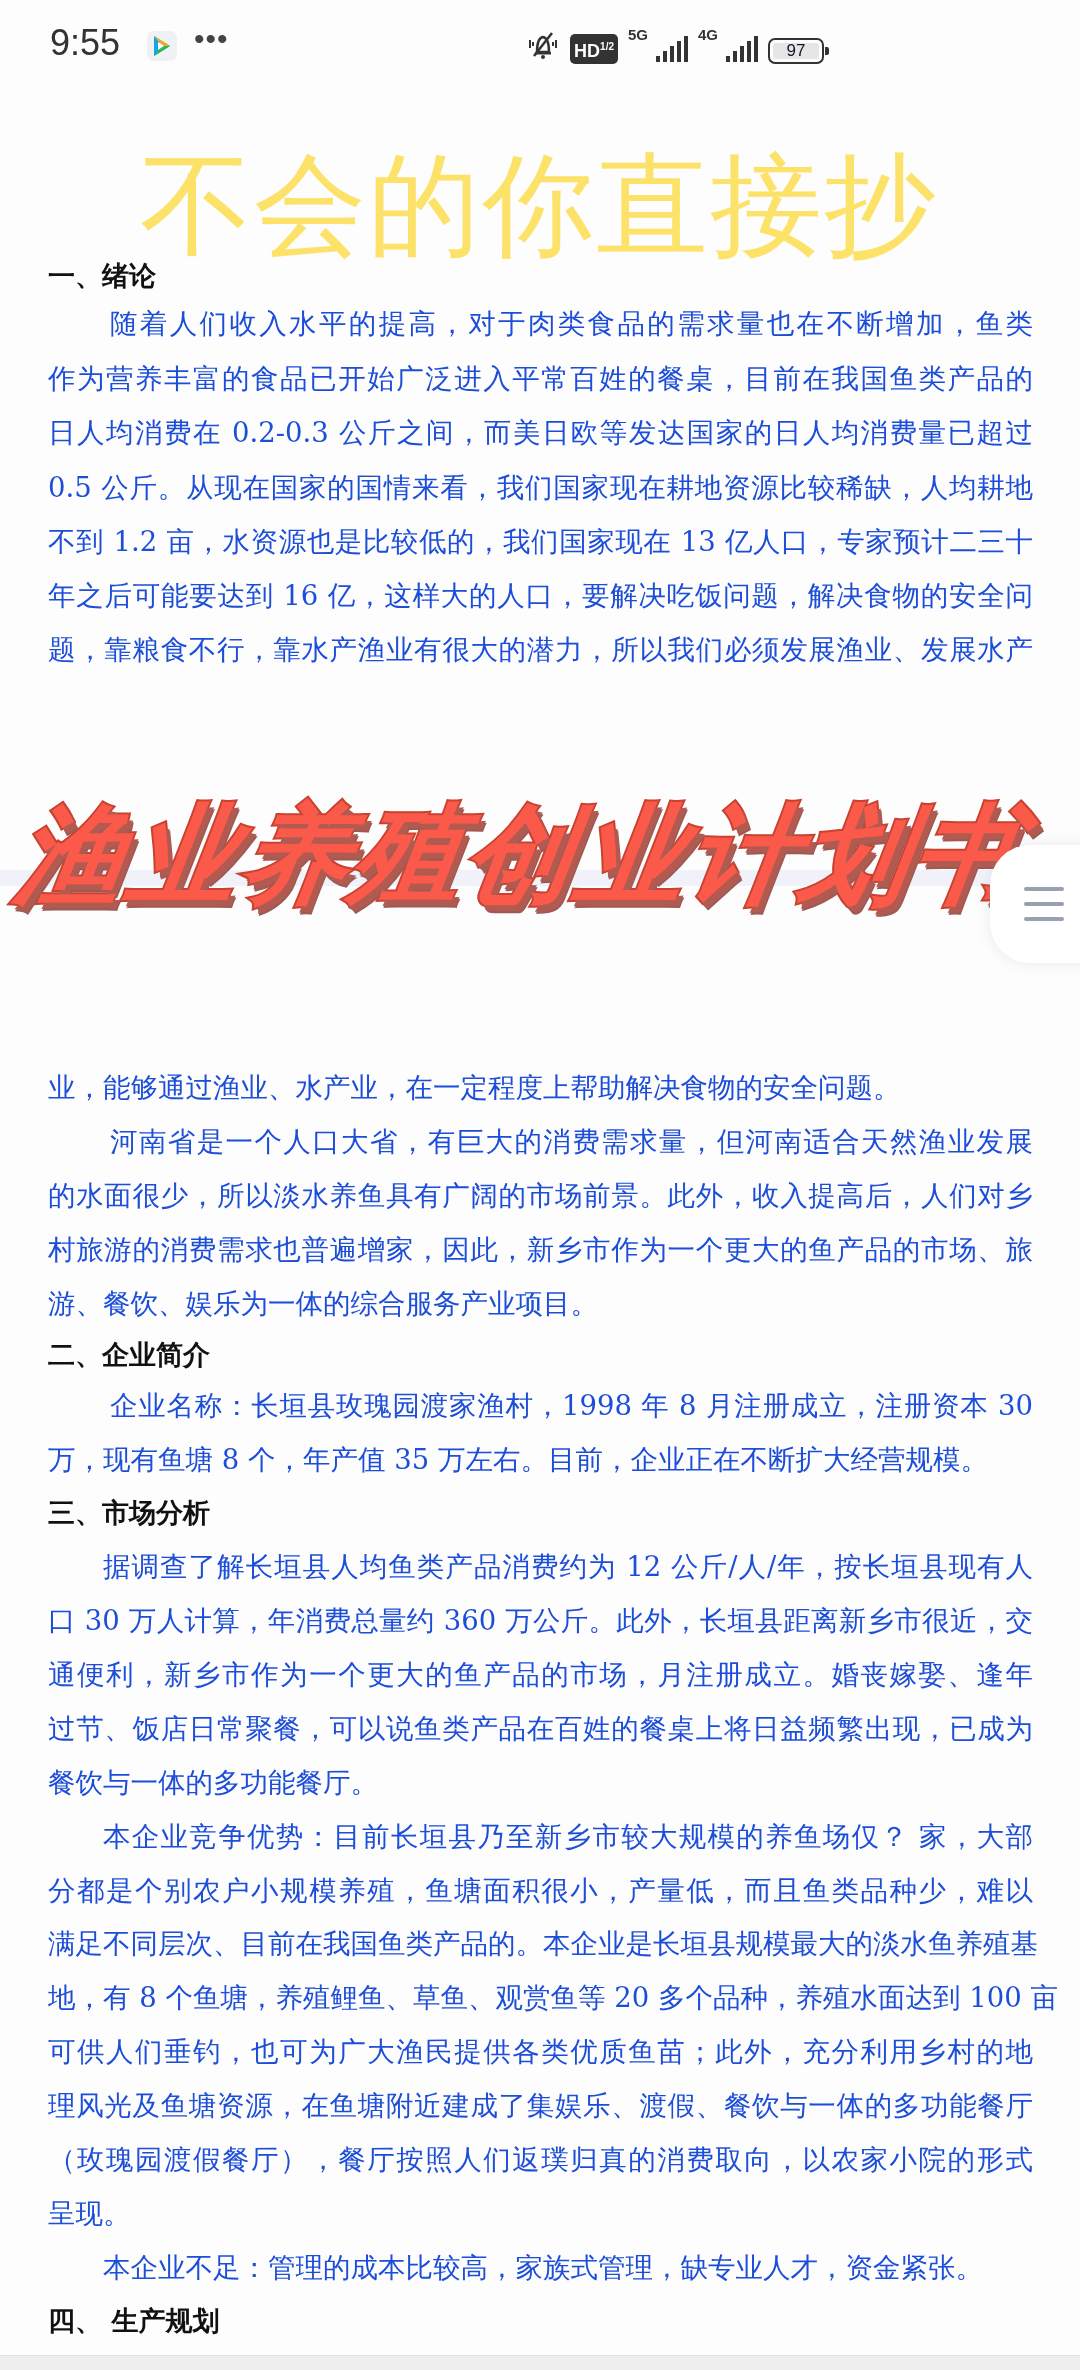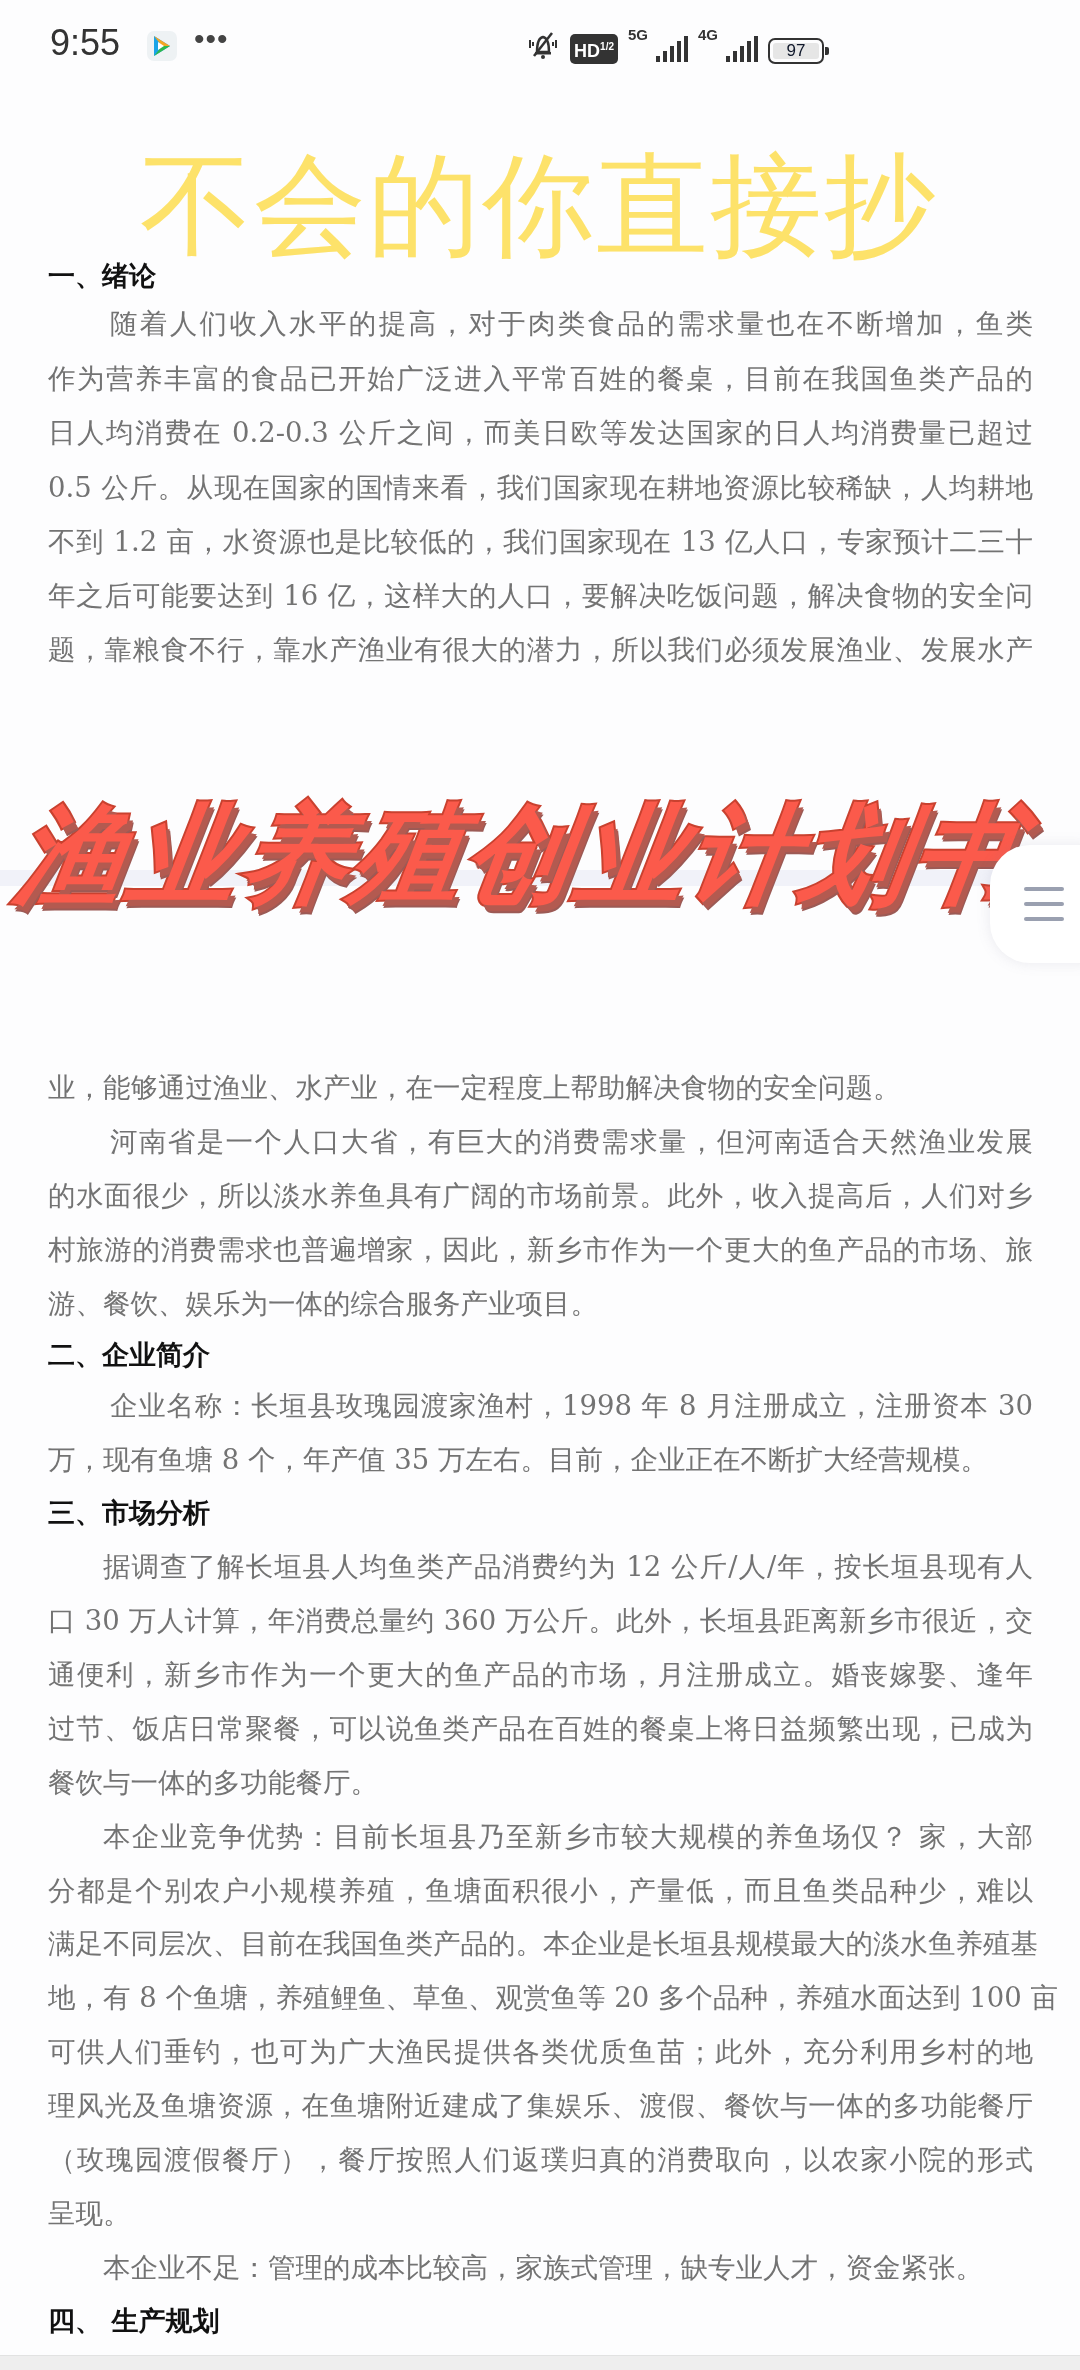--- a/index.html
+++ b/index.html
@@ -20,21 +20,21 @@
   .net .lbl { position:absolute; left:0; top:-4px; font-size:15px; font-weight:bold; }
   .bars { position:absolute; right:0; bottom:2px; display:flex; align-items:flex-end; gap:3px; }
   .bars i { display:block; width:4px; background:#333; }
   .battery { position:relative; width:56px; height:26px; border:2.5px solid #333; border-radius:7px; box-sizing:border-box; }
   .battery .fill { position:absolute; left:3px; top:3px; right:3px; bottom:3px; background:#e6e6e6; border-radius:3px; }
   .battery .txt { position:absolute; left:0; right:0; top:1px; text-align:center; font-size:17px; color:#0f172a; }
   .battery:after { content:""; position:absolute; right:-7px; top:7px; width:4px; height:8px; background:#333; border-radius:0 2px 2px 0; }
 
   .watermark { position:absolute; left:140px; top:140px; font-family:"DejaVu Sans","Liberation Sans",sans-serif; font-weight:300; font-size:112px; color:#fde26a; letter-spacing:2px; white-space:nowrap; line-height:130px; }
   .h { position:absolute; left:48px; font-family:"DejaVu Sans","Liberation Sans",sans-serif; font-weight:bold; font-size:27px; color:#111; white-space:nowrap; }
-  .ln { position:absolute; left:48px; width:985px; font-size:27.5px; line-height:36px; white-space:nowrap; color:#737373; text-align-last:justify; text-align:justify; }
+  .ln { position:absolute; left:48px; width:985px; font-size:27.5px; line-height:36px; white-space:nowrap; color:#1d4ed8; text-align-last:justify; text-align:justify; }
   .ln.last { text-align-last:left; }
   .ln.ind { left:110px; width:923px; }
   .ln.ind2 { left:103px; width:930px; }
 
   .band { position:absolute; left:0; top:870px; width:1080px; height:16px; background:#f1f2f9; }
   .banner { position:absolute; left:18px; top:790px; width:1020px; height:130px; font-family:"DejaVu Sans","Liberation Sans",sans-serif; font-weight:900; font-style:italic; font-size:108px; color:#fb5a4b; line-height:130px; white-space:nowrap; letter-spacing:4px;
     -webkit-text-stroke:4px #c9412f; paint-order:stroke fill;
     text-shadow: 5px 6px 0 #b35a50, 6px 8px 0 #9c5a55; transform:skewX(-8deg); }
 
   .sidetab { position:absolute; left:990px; top:845px; width:100px; height:118px; background:#fff; border-radius:40px 0 0 40px; box-shadow:0 0 14px rgba(120,120,150,0.15); }

